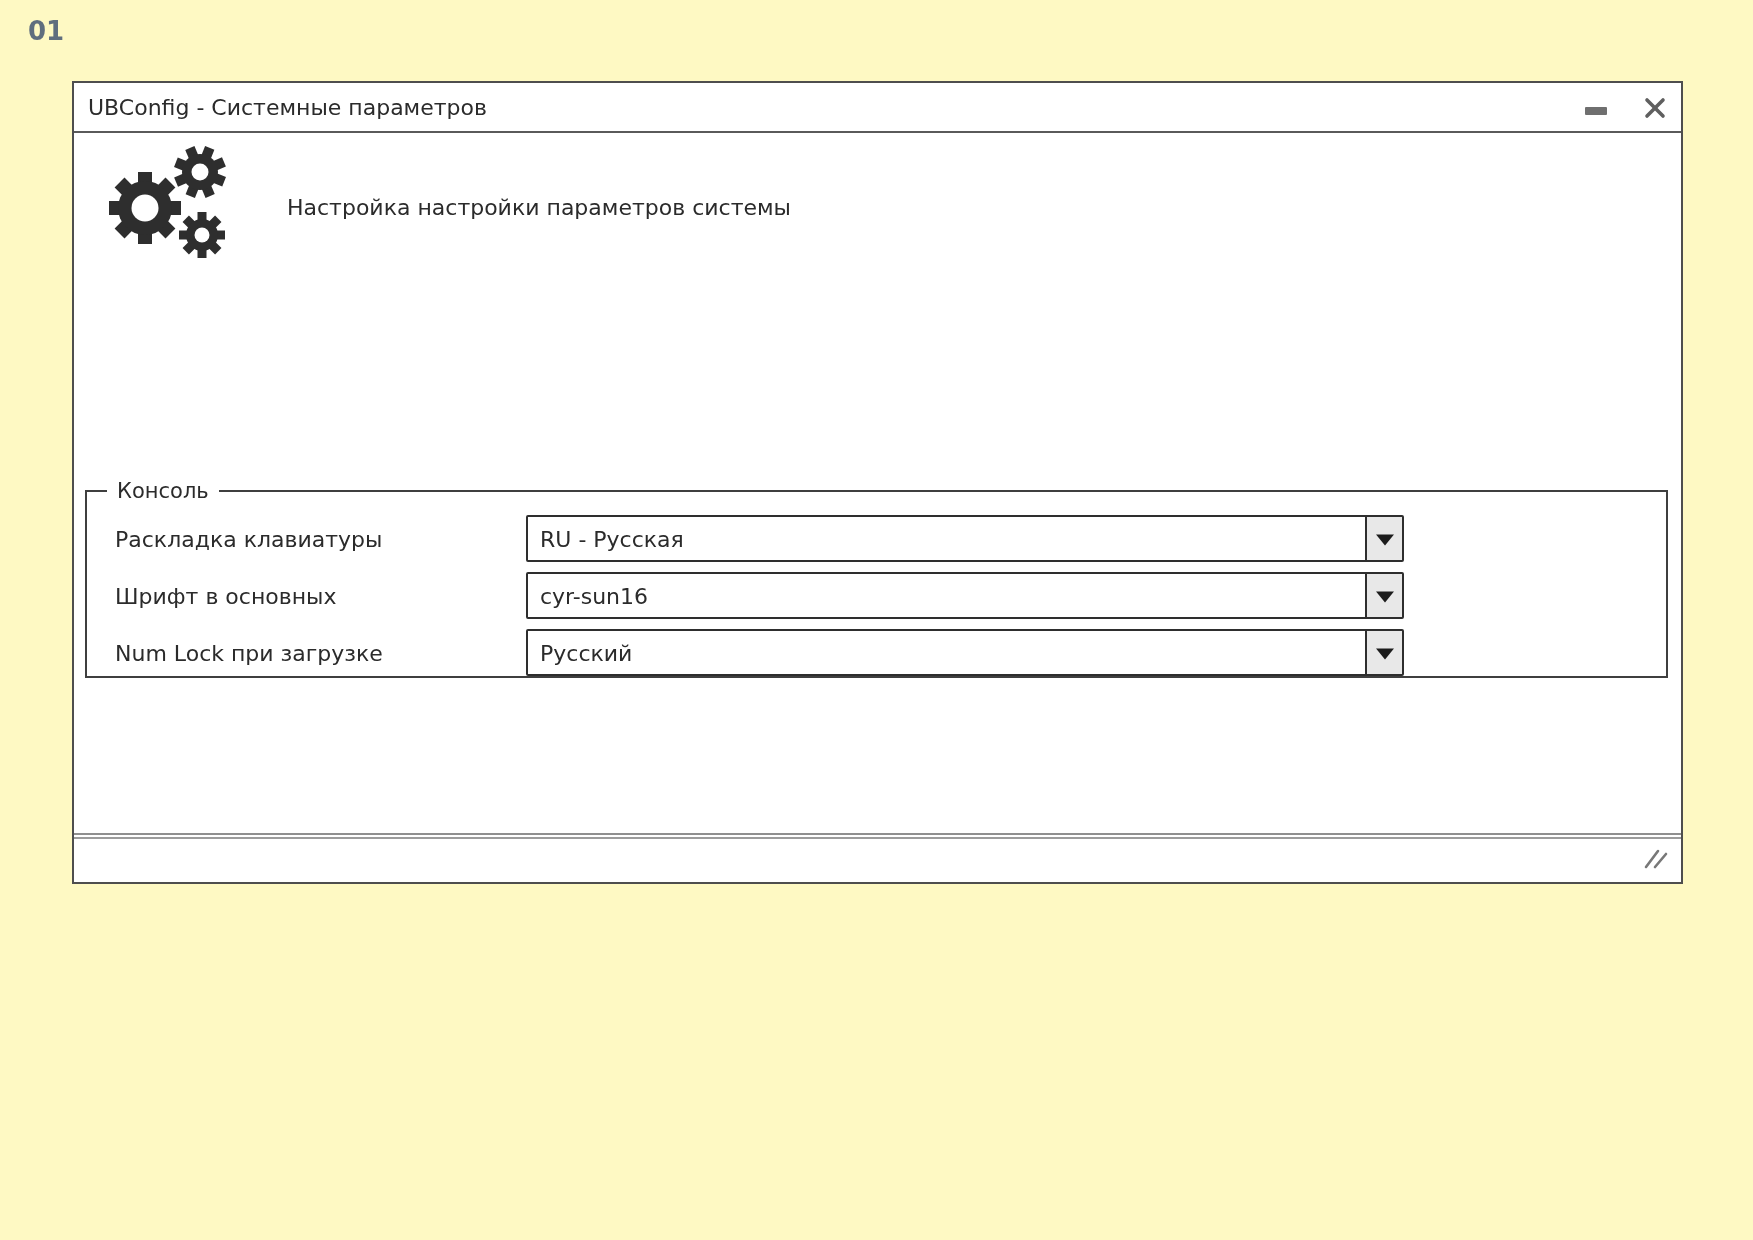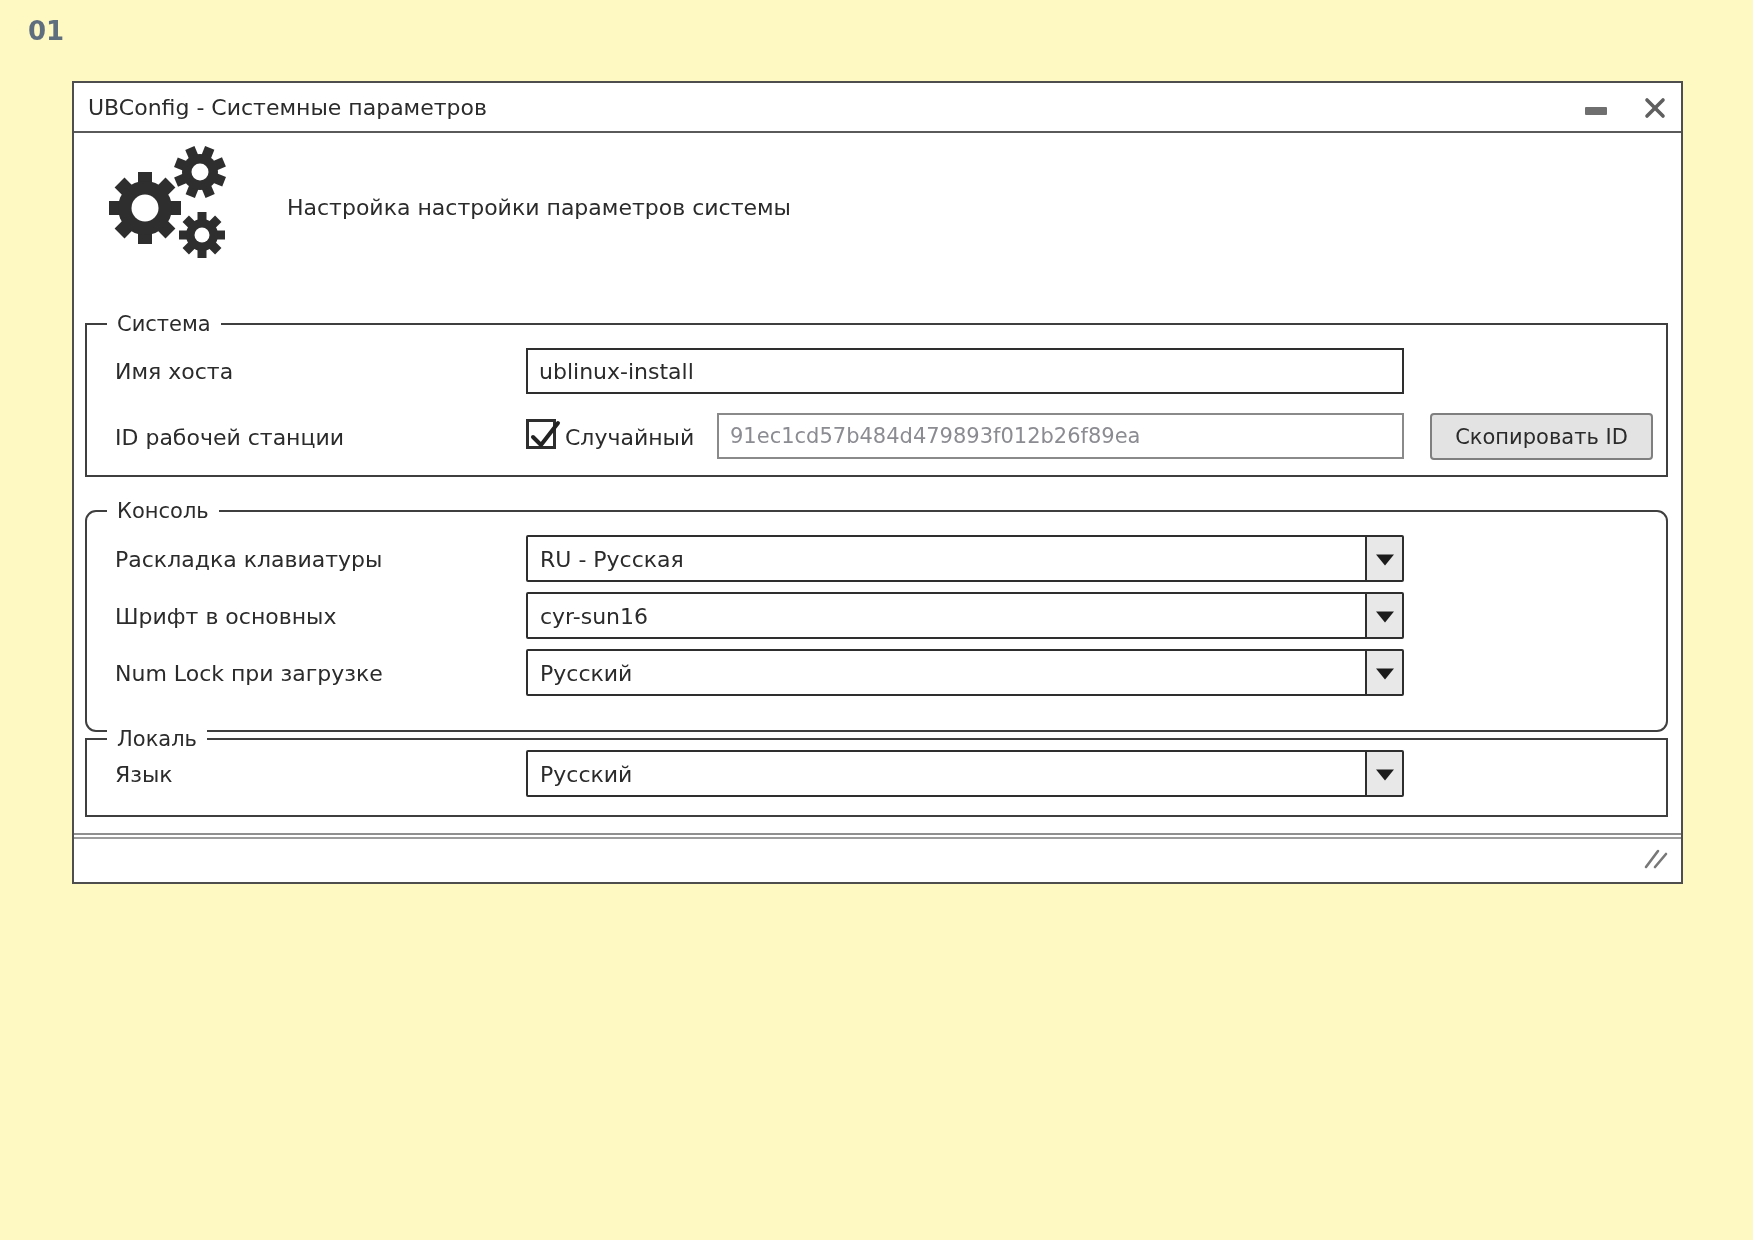--- a/index.html
+++ b/index.html
@@ -20,21 +20,21 @@
              background:#6f6f6f; border-radius:1px; cursor:pointer; }
   .btn-close { position:absolute; right:14px; top:13px; width:24px; height:24px; cursor:pointer; }
 
   
   .gears { position:absolute; left:31px; top:63px; }
   .subtitle { position:absolute; left:213px; top:112px; font-size:22px; color:#2b2b2b; }
 
   
   .group { position:absolute; left:11px; width:1583px; border:2px solid #3f3f3f; background:#fff; }
   .group-system  { top:240px; height:154px; }
-  .group-console { top:427px; height:222px;border-radius:11px; }
+  .group-console { top:407px; height:188px; }
   .group-locale  { top:655px; height:79px;  }
   .legend { position:absolute; left:20px; top:-14px; padding:0 10px; background:#fff;
             font-size:21px; line-height:26px; color:#2b2b2b; }
 
   .fld-label { position:absolute; font-size:22px; color:#2b2b2b; white-space:nowrap; }
 
   .text-input { position:absolute; height:46px; border:2px solid #2e2e2e; background:#fff;
                 font-family:inherit; font-size:22px; color:#2b2b2b; padding:0 11px; outline:none; }
   .text-input.disabled { border-color:#8a8a8a; color:#8b8b92; }
 
@@ -124,39 +124,20 @@
             <rect x="-4.5" y="-23" width="9" height="11" transform="rotate(270)"></rect>
             <rect x="-4.5" y="-23" width="9" height="11" transform="rotate(315)"></rect>
             <circle r="16"></circle>
               <circle r="7.5" fill="#ffffff"></circle>
           </g>
         </g>
       </svg>
     </div>
     <div class="subtitle">Настройка настройки параметров системы</div>
 
-    <div class="group group-system">
-      <span class="legend">Система</span>
-
-      <span class="fld-label" style="left:28px; top:34px;">Имя хоста</span>
-      <input class="text-input hostname-input" type="text" value="ublinux-install" style="">
-
-      <span class="fld-label" style="left:28px; top:100px;">ID рабочей станции</span>
-
-      <div class="checkbox">
-        <svg width="34" height="38">
-          <polyline points="6,23 14,31 31,9" fill="none" stroke="#222222" stroke-width="4" stroke-linecap="round" stroke-linejoin="round"></polyline>
-        </svg>
-      </div>
-      <span class="fld-label" style="left:478px; top:100px;">Случайный</span>
-
-      <input class="text-input disabled id-input" type="text" readonly="" value="91ec1cd57b484d479893f012b26f89ea" style="">
-
-      <button class="copy-btn">Скопировать ID</button>
-    </div>
 
     <div class="group group-console">
       <span class="legend">Консоль</span>
 
       <span class="fld-label" style="left:28px; top:35px;">Раскладка клавиатуры</span>
       <div class="combo" style="top:23px;">
         <span class="val">RU - Русская</span>
         <div class="arrow-btn">
           <div class="tri"></div>
         </div>
@@ -172,31 +153,20 @@
 
       <span class="fld-label" style="left:28px; top:149px;">Num Lock при загрузке</span>
       <div class="combo" style="top:137px;">
         <span class="val">Русский</span>
         <div class="arrow-btn">
           <div class="tri"></div>
         </div>
       </div>
     </div>
 
-    <div class="group group-locale">
-      <span class="legend">Локаль</span>
-
-      <span class="fld-label" style="left:28px; top:22px;">Язык</span>
-      <div class="combo" style="top:10px;">
-        <span class="val">Русский</span>
-        <div class="arrow-btn">
-          <div class="tri"></div>
-        </div>
-      </div>
-    </div>
 
     <div class="status-sep"></div>
     <div class="statusbar">
       <div class="grip">
         <svg width="30" height="26" viewBox="0 0 30 26">
           <line x1="5" y1="22" x2="17" y2="6" stroke="#787878" stroke-width="2.6" stroke-linecap="round"></line>
           <line x1="14" y1="22" x2="25" y2="9" stroke="#787878" stroke-width="2.6" stroke-linecap="round"></line>
         </svg>
       </div>
     </div>

